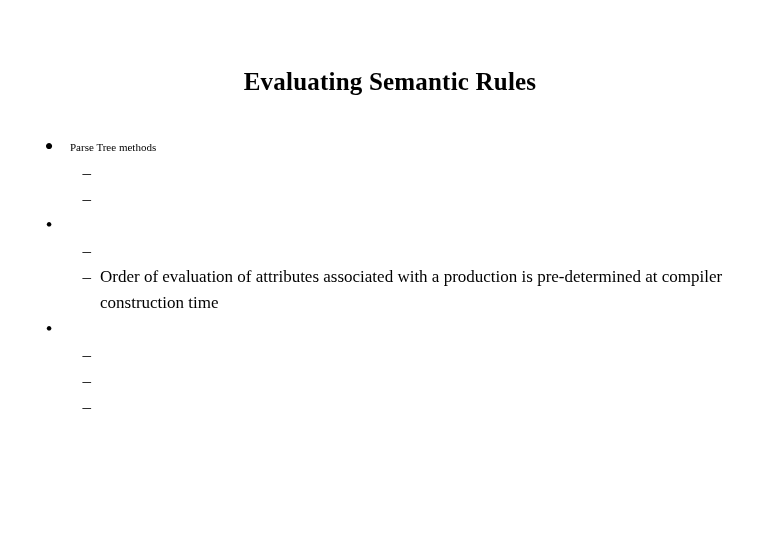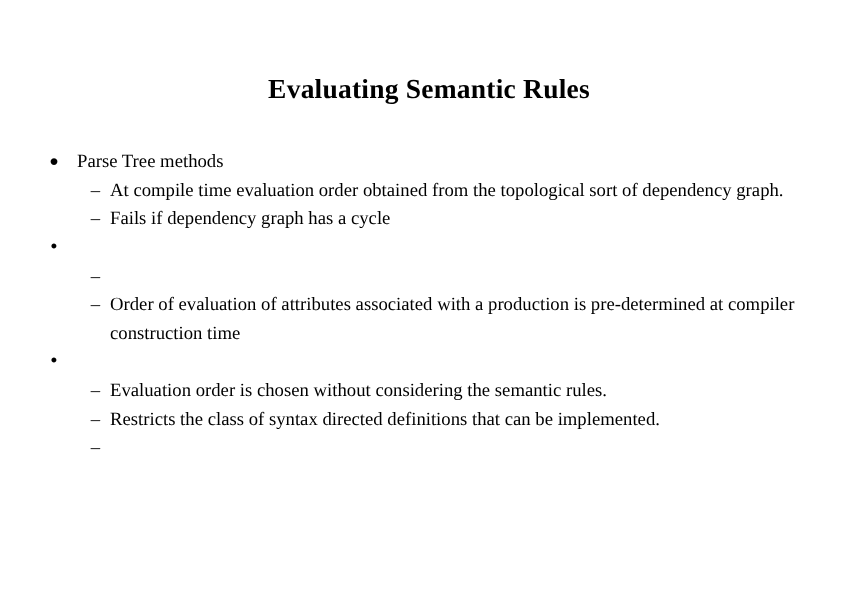--- a/index.html
+++ b/index.html
@@ -54,21 +54,21 @@
     text-align: center;
     font-size: 19px;
     line-height: 26px;
     color: #000000;
   }
   .l1 .bullet.big {
     font-size: 26px;
     line-height: 26px;
   }
   .l1 .txt {
-    font-size: 17px;
+    font-size: 11px;
     line-height: 26px;
     padding-left: 2px;
   }
   .l2 {
     position: relative;
     display: flex;
     align-items: flex-start;
     margin: 0;
     padding: 0;
   }
@@ -103,48 +103,44 @@
   <div class="slide-title">Evaluating Semantic Rules</div>
 
   <div class="body-area">
 
     <div class="l1">
       <span class="bullet big">•</span>
       <span class="txt">Parse Tree methods</span>
     </div>
     <div class="l2">
       <span class="dash">–</span>
-      <span class="txt">At compile time evaluation order obtained from the topological sort of dependency graph.</span>
     </div>
     <div class="l2">
       <span class="dash">–</span>
-      <span class="txt">Fails if dependency graph has a cycle</span>
     </div>
 
     <div class="l1">
       <span class="bullet">•</span>
     </div>
     <div class="l2">
       <span class="dash">–</span>
     </div>
     <div class="l2">
       <span class="dash">–</span>
       <span class="txt">Order of evaluation of attributes associated with a production is pre-determined at compiler construction time</span>
     </div>
 
     <div class="l1">
       <span class="bullet">•</span>
     </div>
     <div class="l2">
       <span class="dash">–</span>
-      <span class="txt">Evaluation order is chosen without considering the semantic rules.</span>
     </div>
     <div class="l2">
       <span class="dash">–</span>
-      <span class="txt">Restricts the class of syntax directed definitions  that can be implemented.</span>
     </div>
     <div class="l2">
       <span class="dash">–</span>
     </div>
 
   </div>
 
   <div class="page-number">23</div>
 
 </div>

